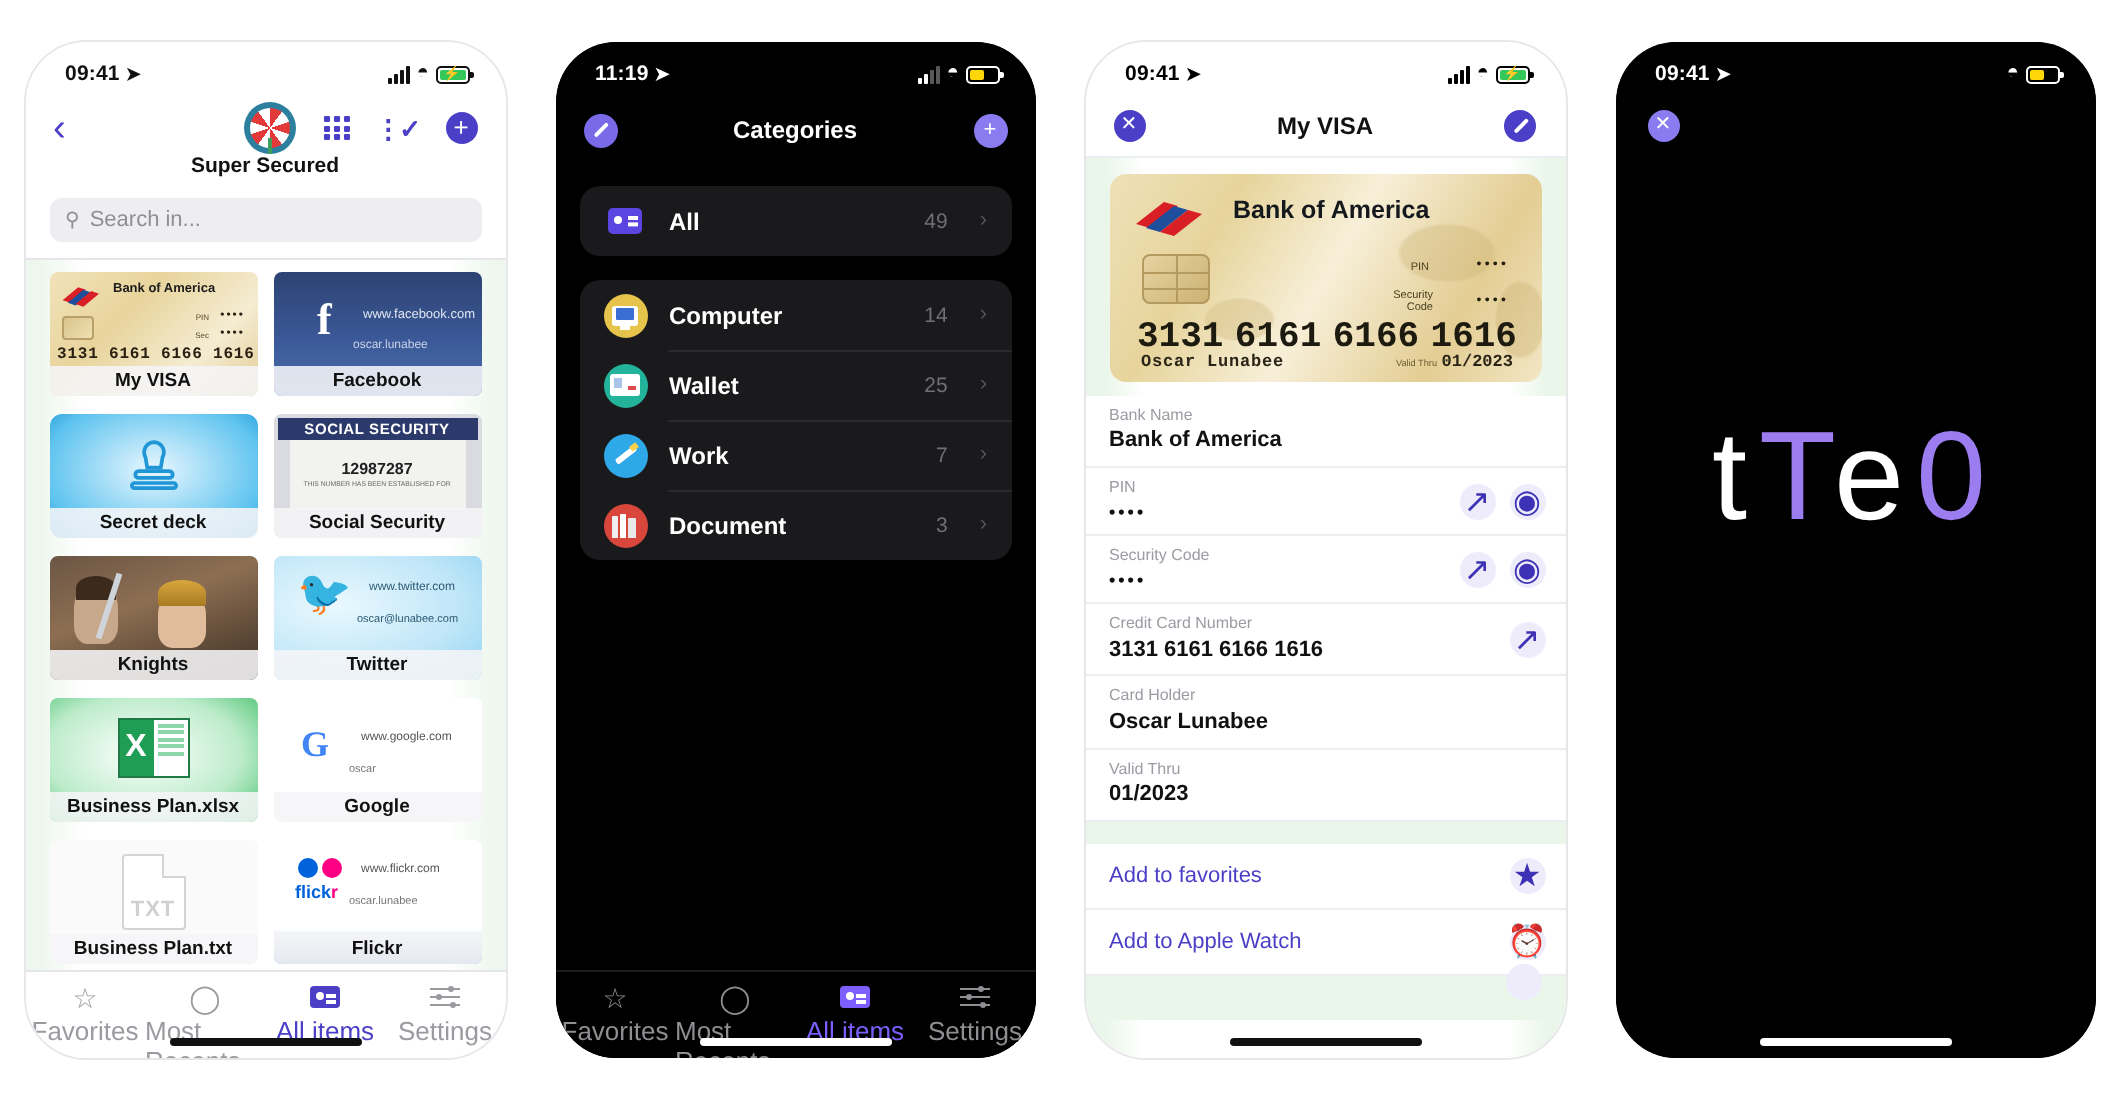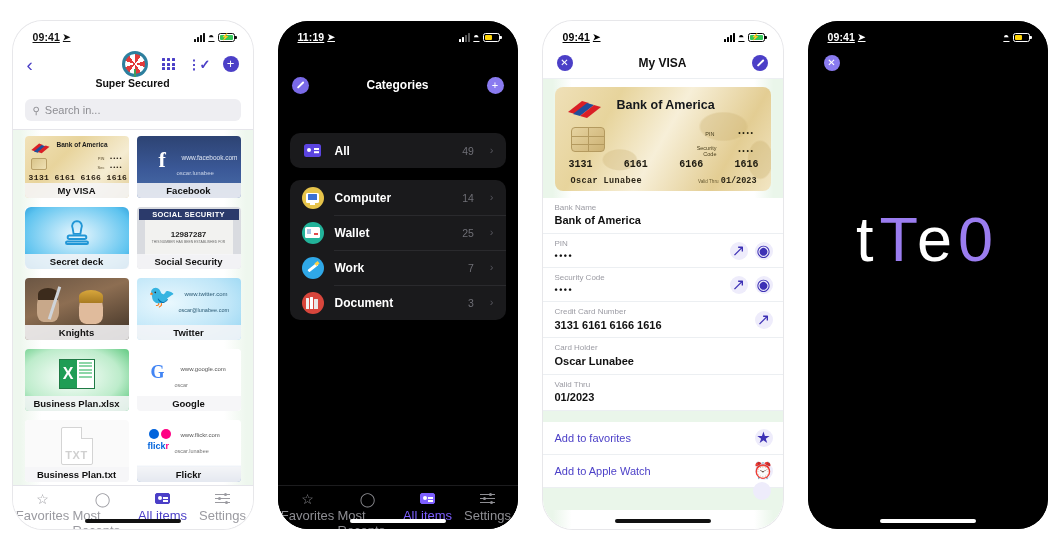--- a/index.html
+++ b/index.html
@@ -25,21 +25,21 @@
     overflow: hidden;
   }
   .body.light { background: #ffffff; box-shadow: 0 0 0 1px #e7e7ea; }
   .body.dark  { background: #000000; }
   .screen { position: absolute; inset: 0; border-radius: 30px; overflow: hidden; }
 
   
   .statusbar {
     height: 26px; display: flex; align-items: center;
     justify-content: space-between; padding: 6px 18px 0 20px;
-    font-size: 10.5px; font-weight: bold; letter-spacing: .1px; text-decoration: underline;
+    font-size: 10.5px; font-weight: bold; letter-spacing: .1px;
   }
   .statusbar.light-txt { color: #fff; }
   .st-left { display: flex; align-items: center; gap: 3px; }
   .st-right { display: flex; align-items: center; gap: 3px; }
   .loc-arrow { font-size: 9px; transform: rotate(0deg); }
   .bars { display: inline-flex; align-items: flex-end; gap: 1px; height: 9px; }
   .bars i { display: block; width: 2px; background: currentColor; border-radius: .5px; }
   .bars i:nth-child(1){height:3px}.bars i:nth-child(2){height:5px}
   .bars i:nth-child(3){height:7px}.bars i:nth-child(4){height:9px}
   .bars.weak i:nth-child(3){opacity:.35}.bars.weak i:nth-child(4){opacity:.35}
@@ -193,21 +193,21 @@
   .sliders-glyph i:nth-child(3){top:9px}
   .sliders-glyph b{position:absolute;width:3px;height:3px;border-radius:50%;background:currentColor;}
   .sliders-glyph b:nth-child(4){top:-0.3px;left:9px}
   .sliders-glyph b:nth-child(5){top:3.7px;left:3px}
   .sliders-glyph b:nth-child(6){top:7.7px;left:10px}
   .homebar { position:absolute; bottom:6px; left:50%; transform:translateX(-50%);
     width:96px; height:4px; border-radius:3px; background:#111; }
   .homebar.light { background:#fff; }
 
   
-  .s2 { background:#000; height:100%; display:flex; flex-direction:column; color:#fff;gap:20px; }
+  .s2 { background:#000; height:100%; display:flex; flex-direction:column; color:#fff; }
   .s2-nav { height: 36px; display:flex; align-items:center; justify-content:space-between;
     padding: 0 14px; }
   .s2-title { font-size: 12px; font-weight: bold; }
   .circ-btn { width:17px; height:17px; border-radius:50%; background:#8a7bf0;
     display:flex; align-items:center; justify-content:center; color:#fff; font-size:11px;
     line-height:1; }
   .circ-btn.pencil { background:#7a6ae8; }
   .pen-glyph { width:9px; height:1.6px; background:#fff; transform: rotate(-45deg); border-radius:1px;}
   .s2-body { flex:1; padding: 10px 12px 0 12px; }
   .card-group { background:#1a1a1c; border-radius:10px; overflow:hidden; }
@@ -276,21 +276,21 @@
   .bigcard .chip::before{content:"";position:absolute;left:0;right:0;top:8px;height:.8px;background:#b49a5f;}
   .bigcard .chip::after{content:"";position:absolute;left:0;right:0;top:16px;height:.8px;background:#b49a5f;}
   .bigcard .chipv{position:absolute;left:50%;top:0;bottom:0;width:.8px;background:#b49a5f;}
   .bigcard .pin-l { position:absolute; right:56px; top:44px; font-size:5.5px; color:#4b401f; }
   .bigcard .pin-d { position:absolute; right:16px; top:42px; font-size:7px; color:#23200f;
     letter-spacing:1.6px; }
   .bigcard .sec-l { position:absolute; right:54px; top:58px; font-size:5.5px; color:#4b401f;
     text-align:right; line-height:1.15; width:32px; }
   .bigcard .sec-d { position:absolute; right:16px; top:60px; font-size:7px; color:#23200f;
     letter-spacing:1.6px; }
-  .bigcard .ccnum { position:absolute; left:14px; right:12px; top:72px; font-size:10px;
+  .bigcard .ccnum { position:absolute; left:14px; right:12px; top:72px; font-size:18px;
     font-weight:bold; color:#1d1a10; font-family:"Liberation Mono", monospace;
     display:flex; justify-content:space-between; }
   .bigcard .holder { position:absolute; left:16px; bottom:5px; font-size:8.5px; font-weight:bold;
     color:#2b2517; font-family:"Liberation Mono", monospace; letter-spacing:.4px; }
   .bigcard .vt-l { position:absolute; right:52px; bottom:7px; font-size:4.6px; color:#6a5c33; }
   .bigcard .vt-d { position:absolute; right:14px; bottom:5px; font-size:8.5px; font-weight:bold;
     color:#2b2517; font-family:"Liberation Mono", monospace; }
   .field-list { background:#fff; }
   .field { position:relative; padding: 5px 0 5px 12px; min-height: 34px;
     border-bottom: 1px solid #eceff2; display:flex; flex-direction:column; justify-content:center; }

